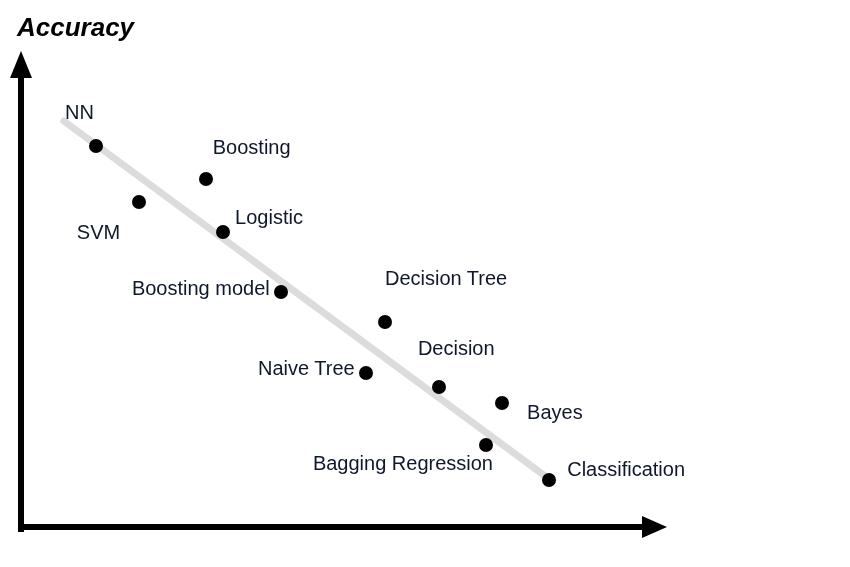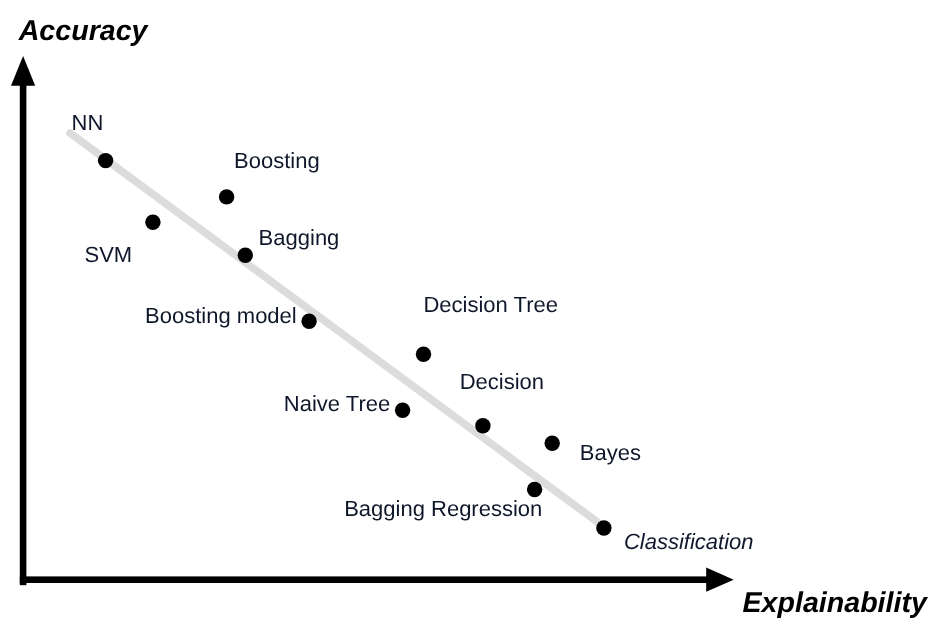--- a/index.html
+++ b/index.html
@@ -81,39 +81,38 @@
   <svg class="plot-svg" id="plot-svg" xmlns="http://www.w3.org/2000/svg">
       <line x1="63.78" y1="121.04000000000002" x2="546.14" y2="476.83" stroke="#dcdcdc" stroke-width="7" stroke-linecap="round"></line>
     </svg>
 
   <div class="axis-line-y"></div>
   <div class="arrowhead-up"></div>
   <div class="axis-line-x"></div>
   <div class="arrowhead-right"></div>
 
   <div class="axis-label y">Accuracy</div>
-  <div class="axis-label x">Explainability</div>
 
   <div id="points-layer">
       <div class="dot" style="left: 89.02px; top: 138.95px; background: rgb(0, 0, 0);"></div>
       <div class="point-label start" style="left: 65.02px; top: 101.95px;">NN</div>
       <div class="dot" style="left: 131.8px; top: 194.88px; background: rgb(0, 0, 0);"></div>
       <div class="point-label start" style="left: 76.8px; top: 222px;">SVM</div>
       <div class="dot" style="left: 198.76px; top: 171.85px; background: rgb(0, 0, 0);"></div>
       <div class="point-label start" style="left: 196.76px; top: 136.85px; margin-left: 16px;">Boosting</div>
       <div class="dot" style="left: 216.12px; top: 224.96px; background: rgb(0, 0, 0);"></div>
-      <div class="point-label start" style="left: 235.12px; top: 206.96px;">Bagging</div>
+      <div class="point-label start" style="left: 235.12px; top: 206.96px;">Logistic</div>
       <div class="dot" style="left: 273.78px; top: 285.12px; background: rgb(0, 0, 0);"></div>
       <div class="point-label end" style="left: 269.78px; top: 278.12px;">Boosting model</div>
       <div class="dot" style="left: 377.94px; top: 315.2px; background: rgb(0, 0, 0);"></div>
       <div class="point-label start" style="left: 384.94px; top: 268.2px; text-align: right;">Decision Tree</div>
       <div class="dot" style="left: 358.72px; top: 365.96px; background: rgb(0, 0, 0);"></div>
       <div class="point-label end" style="left: 354.72px; top: 357.96px;">Naive Tree</div>
       <div class="dot" style="left: 431.88px; top: 380.06px; background: rgb(0, 0, 0);"></div>
       <div class="point-label start" style="left: 417.88px; top: 338.06px;">Decision</div>
       <div class="dot" style="left: 495.12px; top: 396.04px; background: rgb(0, 0, 0);"></div>
       <div class="point-label start" style="left: 527.12px; top: 402.04px;">Bayes</div>
       <div class="dot" style="left: 479px; top: 437.87px; background: rgb(0, 0, 0);"></div>
       <div class="point-label end" style="left: 493px; top: 452.87px;">Bagging Regression</div>
       <div class="dot" style="left: 542.24px; top: 473.12px; background: rgb(0, 0, 0);"></div>
-      <div class="point-label start" style="left: 567.24px; top: 483px; font-style: italic;">Classification</div>
+      <div class="point-label start" style="left: 567.24px; top: 459px;">Classification</div>
     </div>
 </div>
 
 </body></html>

